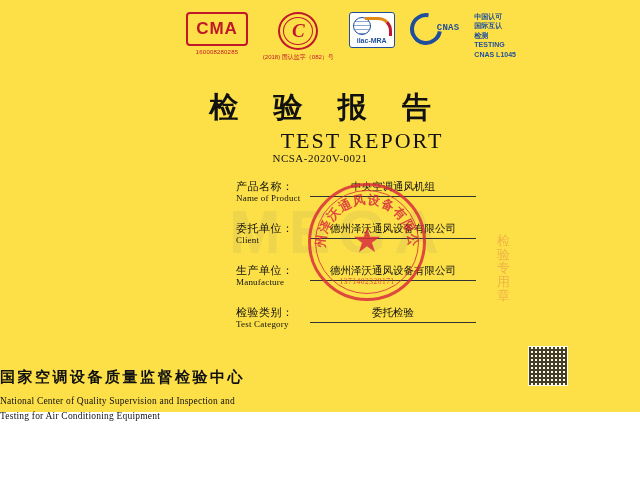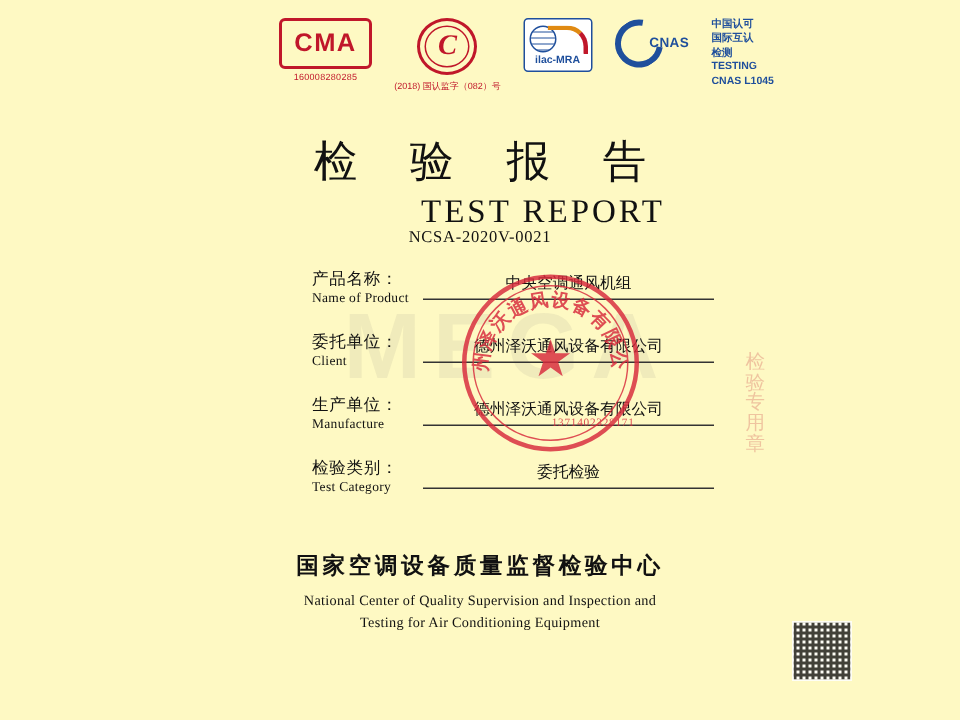--- a/index.html
+++ b/index.html
@@ -10,22 +10,22 @@
   body {
     width: 640px;
     height: 480px;
     overflow: hidden;
     font-family: "Liberation Serif", serif;
     color: #1a1a1a;
   }
   .page {
     position: relative;
     width: 640px;
-    height: 480px;
-    background: #fef9c3;
+    height: 412px;
+    background: #fde047;
   }
 
   
   .logo-row {
     position: absolute;
     top: 12px;
     left: 186px;
     width: 330px;
     height: 62px;
     display: flex;
@@ -156,21 +156,21 @@
     border: 4px solid #1f4f9c;
     border-right-color: transparent;
     transform: rotate(-35deg);
     box-sizing: border-box;
   }
   .cnas-txt {
     position: absolute;
     right: 0;
     top: 11px;
     color: #1f4f9c;
-    font-family: Liberation Sans, sans-serif;
+    font-family: Liberation Mono, monospace;
     font-size: 9px;
     font-weight: bold;
     letter-spacing: .3px;
   }
 
   
   .cnas-text-block {
     color: #1f4f9c;
     font-family: "Liberation Sans", sans-serif;
     font-size: 7px;
@@ -181,21 +181,21 @@
 
   
   .title-cn {
     position: absolute;
     top: 88px;
     left: 0;
     width: 640px;
     text-align: center;
     font-family: "Liberation Serif", serif;
     font-size: 29px;
-    font-weight: normal;
+    font-weight: bold;
     letter-spacing: 14px;
     text-indent: 14px;
     color: #111;
   }
   .title-en {
     position: absolute;
     top: 128px;
     left: 0;
     width: 640px;
     text-align: center;
@@ -219,23 +219,24 @@
 
   
   .fields {
     position: absolute;
     top: 180px;
     left: 208px;
     width: 268px;
   }
   .field-row {
     display: flex;
-    align-items: center;
+    align-items: flex-start;
     margin-bottom: 19px;
     position: relative;
+    margin-left: 28px;
   }
   .field-label {
     width: 74px;
     flex: 0 0 74px;
     line-height: 1.15;
   }
   .field-label .cn {
     display: block;
     font-size: 11px;
     letter-spacing: .5px;
@@ -257,21 +258,20 @@
     min-height: 14px;
     line-height: 14px;
   }
 
   
   .footer {
     position: absolute;
     top: 368px;
     left: 0;
     width: 640px;
-    text-align: center;
   }
   .footer-cn {
     font-size: 15px;
     font-weight: bold;
     letter-spacing: 2.5px;
     color: #111;
   }
   .footer-en1 {
     margin-top: 9px;
     font-size: 9.5px;
@@ -324,21 +324,21 @@
     font-family: "Liberation Sans", sans-serif;
     font-size: 12.5px;
     font-weight: bold;
     letter-spacing: 1px;
   }
   .seal-bottom {
     position: absolute;
     left: 0;
     bottom: 12px;
     width: 112px;
-    text-align: right;
+    text-align: center;
     color: #d8293b;
     font-size: 7.5px;
     letter-spacing: .5px;
   }
 
   
   .watermark {
     position: absolute;
     left: 188px;
     top: 196px;

